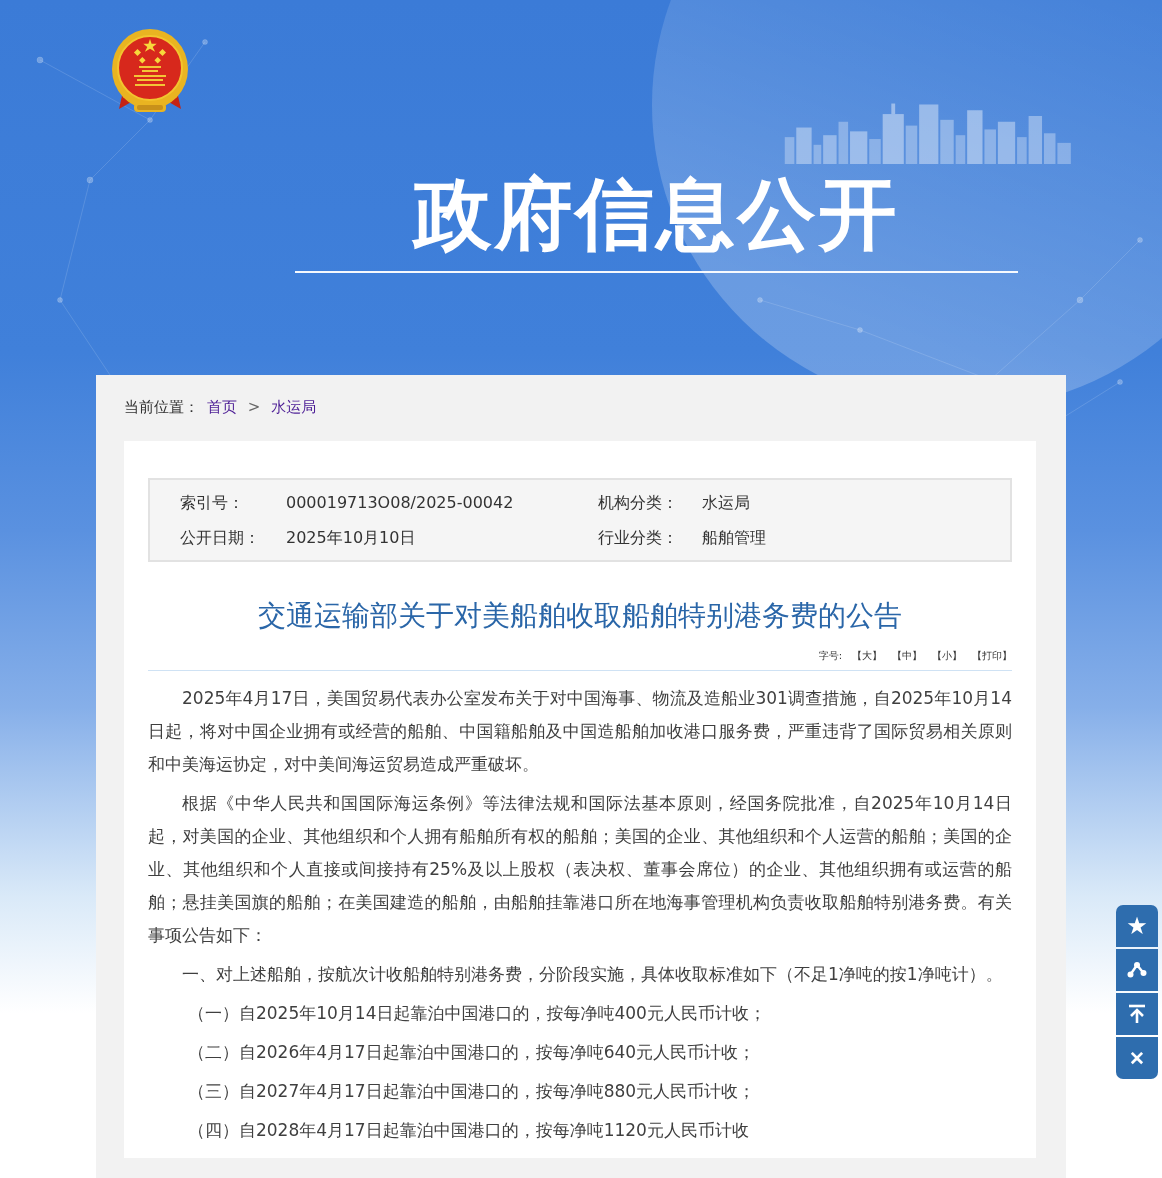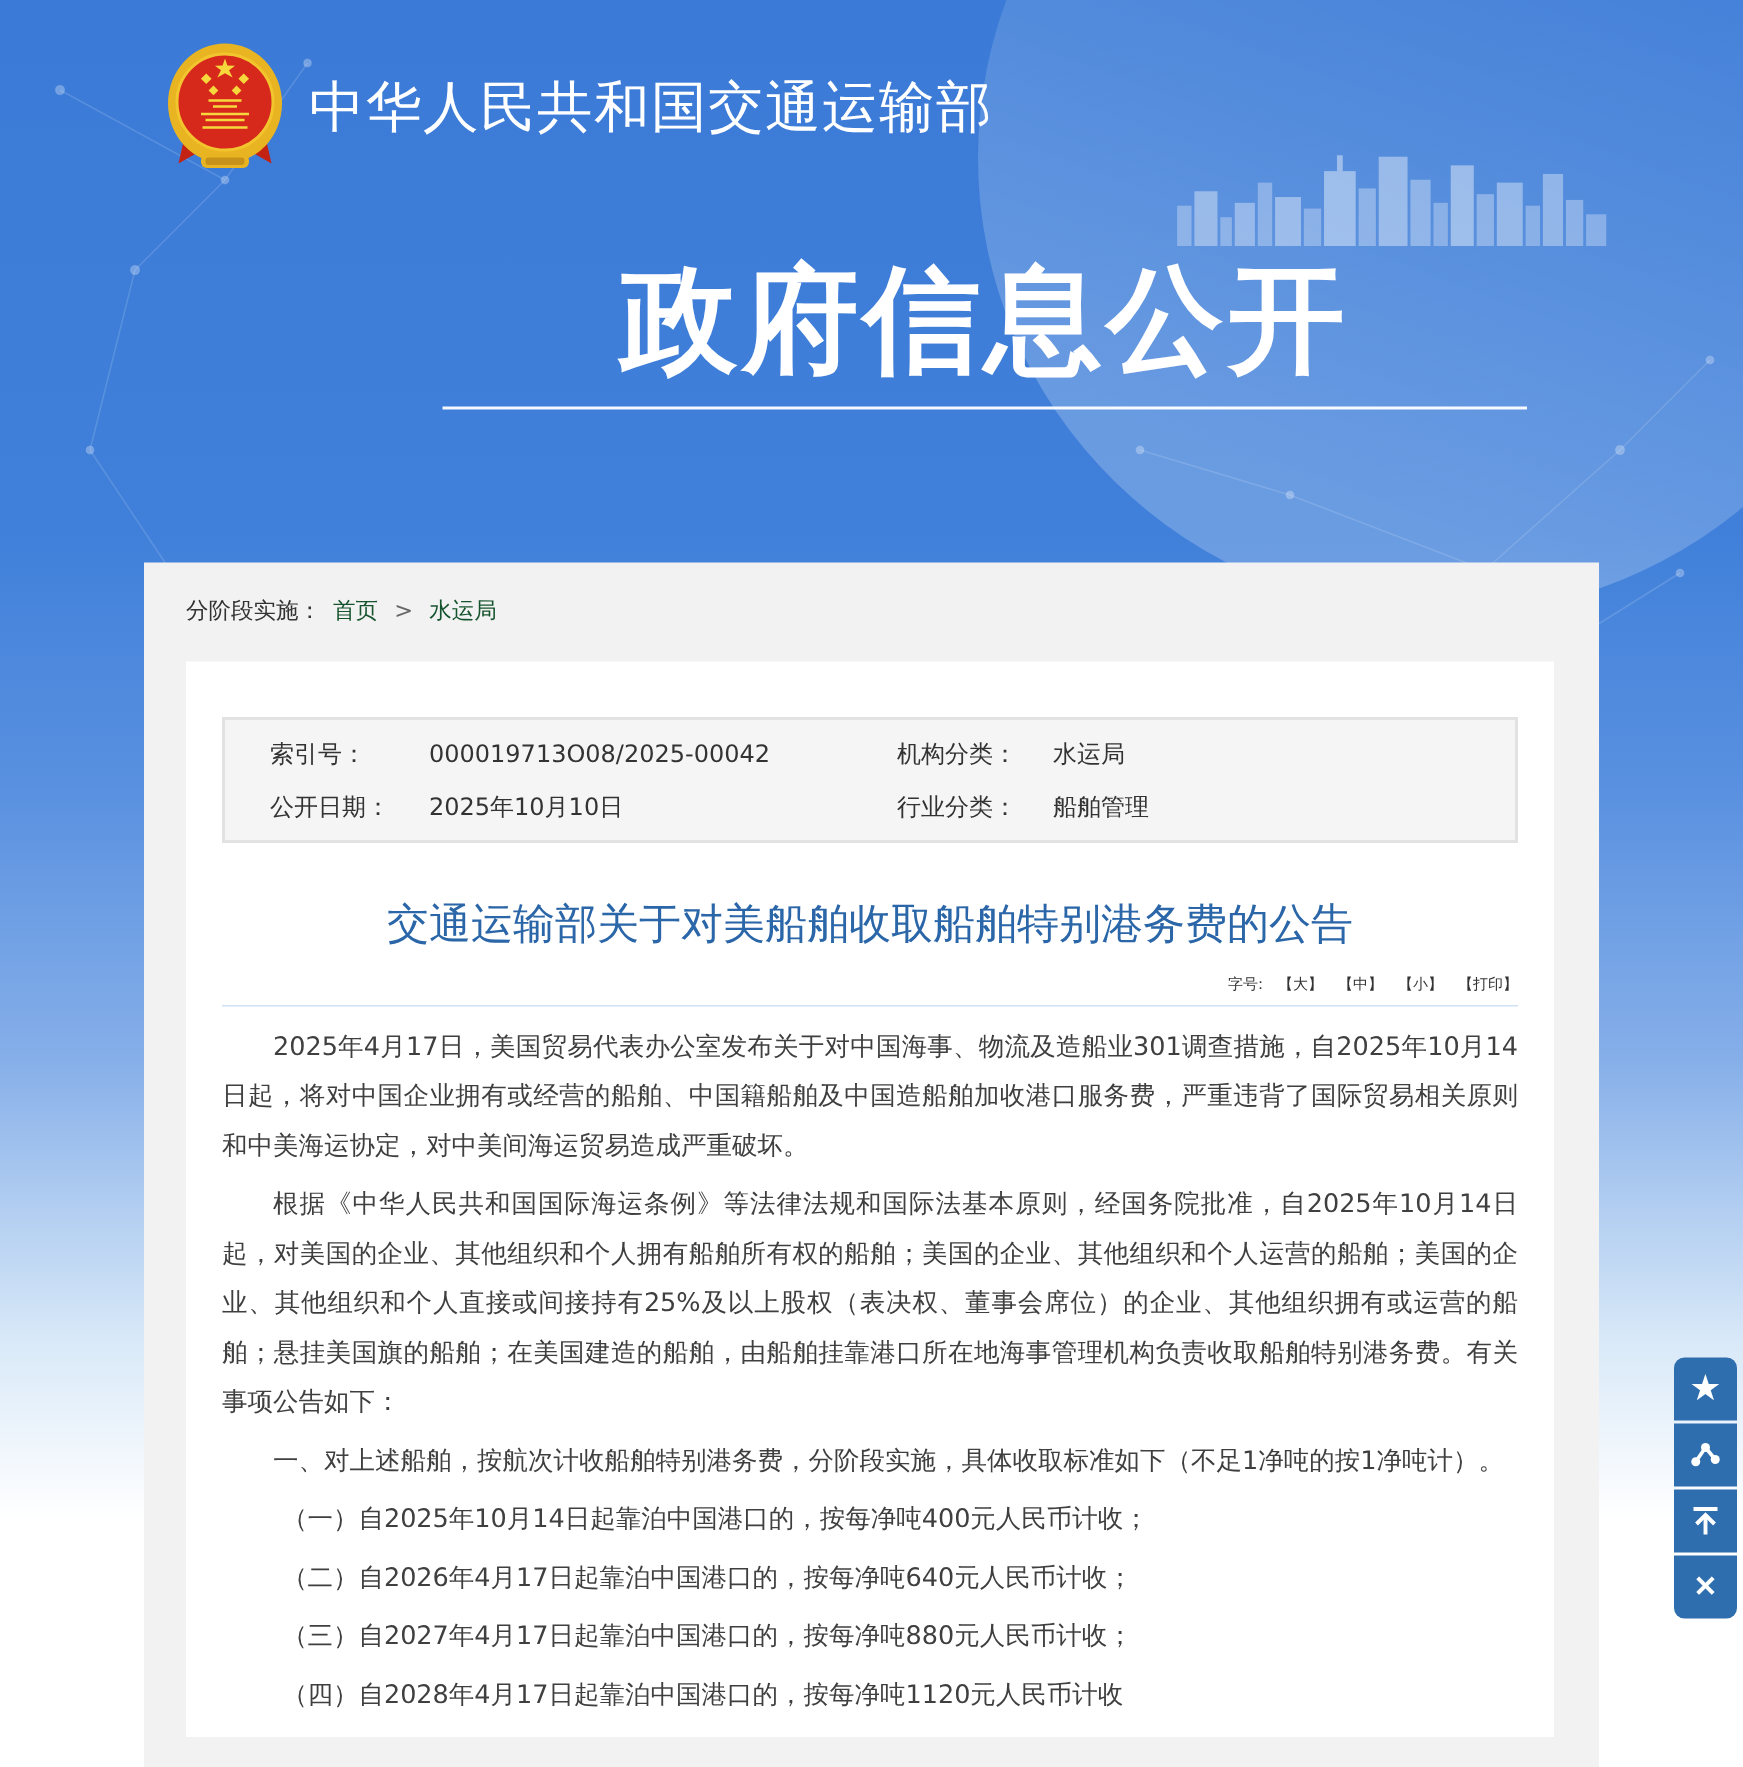--- a/index.html
+++ b/index.html
@@ -21,21 +21,21 @@
   
   .site-header{position:absolute;left:110px;top:27px;display:flex;align-items:center;gap:16px;}
   .emblem{width:80px;height:90px;display:block;}
   .site-name{color:#fff;font-size:37px;letter-spacing:1px;}
   .page-title-wrap{position:absolute;left:295px;top:168px;width:723px;text-align:center;}
   .page-title{color:#fff;font-size:78px;font-weight:700;letter-spacing:3px;line-height:92px;}
   .page-title-underline{margin-top:11px;height:2px;background:rgba(255,255,255,0.95);}
   
   .panel{position:absolute;left:96px;top:375px;width:970px;height:803px;background:#f2f2f2;}
   .breadcrumb{padding:23px 0 0 28px;font-size:15px;color:#333;}
-  .breadcrumb a{color:#14532d;text-decoration:none;cursor:pointer;}
+  .breadcrumb a{color:#4c1d95;text-decoration:none;cursor:pointer;}
   .breadcrumb .sep{color:#666;margin:0 6px;}
   .breadcrumb .bl{margin-right:8px;}
   .card{margin:24px 30px 0 28px;width:912px;height:717px;background:#fff;box-sizing:border-box;padding:21px 24px 0 24px;}
   
   .meta{background:#f5f5f5;border:2px solid #e2e2e2;box-sizing:border-box;padding:5px 0;margin-top:16px;}
   .meta-row{display:grid;grid-template-columns:106px 312px 104px 1fr;padding-left:30px;line-height:35px;font-size:16px;color:#333;}
   
   .art-title{margin:37px 20px 0 20px;font-size:28px;line-height:34px;font-weight:400;color:#2a66a8;text-align:center;}
   .fontsize{margin-top:16px;text-align:right;font-size:10px;color:#333;}
   .fontsize a{color:#333;text-decoration:none;margin-left:10px;cursor:pointer;}
@@ -130,31 +130,30 @@
       <rect x="45.4" y="31" width="4.6" height="4.6" transform="rotate(45 47.7 33.3)"></rect>
     </g>
     <g stroke="#f7d83c" stroke-width="1.8" fill="none">
       <path d="M29 40 H51"></path>
       <path d="M32 44 H48"></path>
       <path d="M24 49 H56"></path>
       <path d="M27 53 H53"></path>
       <path d="M25 58 H55"></path>
     </g>
   </svg>
-  <div class="site-name">中华人民共和国交通运输部</div>
 </div>
 
 <div class="page-title-wrap">
   <div class="page-title">政府信息公开</div>
   <div class="page-title-underline"></div>
 </div>
 
 <div class="panel">
   <div class="breadcrumb">
-    <span class="bl">分阶段实施：</span><a>首页</a>
+    <span class="bl">当前位置：</span><a>首页</a>
     <span class="sep">&gt;</span>
     <a>水运局</a>
   </div>
 
   <div class="card">
     <div class="meta">
       <div class="meta-row">
         <span>索引号：</span>
         <span>000019713O08/2025-00042</span>
         <span>机构分类：</span>

